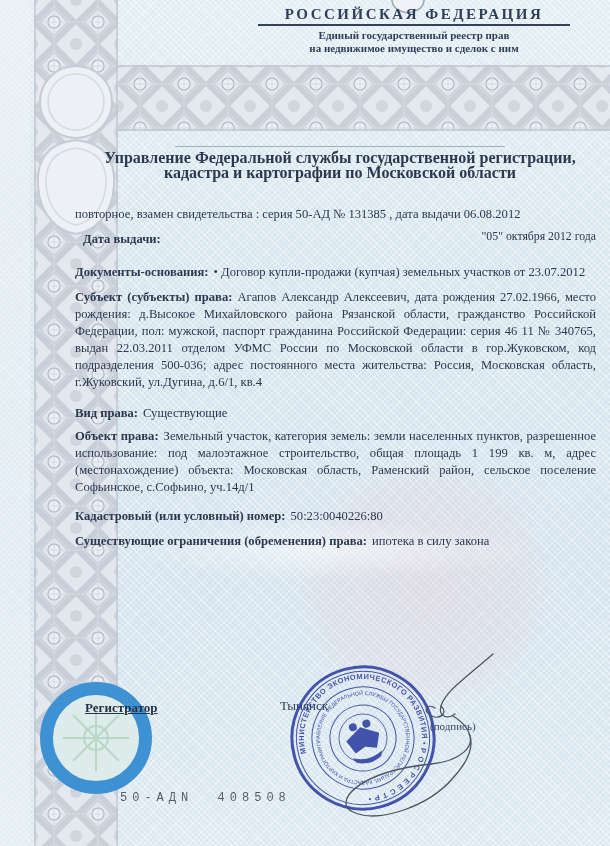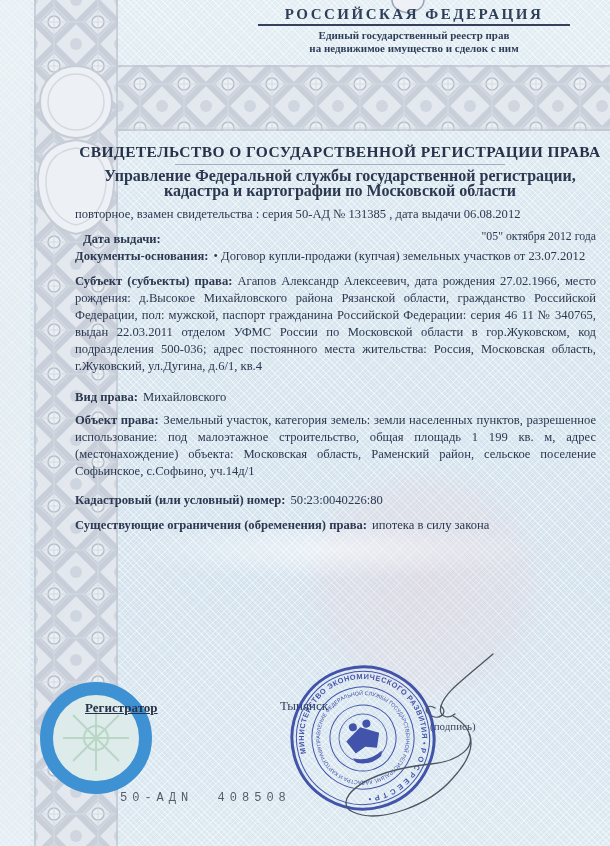--- a/index.html
+++ b/index.html
@@ -34,21 +34,21 @@
   .title-wrap{position:absolute;left:78px;top:143px;width:524px;text-align:center;}
   .doc-title{font-size:15.5px;font-weight:bold;letter-spacing:.4px;color:#26324a;}
   .title-rule{width:330px;margin:3px auto 3px auto;border-top:1px solid #9fb0c0;}
   .authority{font-size:16px;font-weight:bold;line-height:15px;color:#2b3850;}
 
   .body{position:absolute;left:75px;top:206px;width:521px;font-size:12.6px;line-height:17px;}
   .body p{margin:0;text-align:justify;}
   .lbl{font-weight:bold;margin-right:5px;}
   .mb6{margin-bottom:6px!important;} .mb8{margin-bottom:8px!important;}
   .mb12{margin-bottom:12px!important;} .mb14{margin-bottom:14px!important;}
-  .daterow{display:flex;justify-content:space-between;align-items:flex-start;margin-bottom:0;}
+  .daterow{display:flex;justify-content:space-between;align-items:flex-start;margin-bottom:16px;}
   .daterow .lbl{margin-left:8px;}
   .datev{font-size:11.8px;margin-top:-3px;}
 
   .registrar{position:absolute;left:85px;top:700px;font-size:13px;font-weight:bold;color:#26324a;text-decoration:underline;}
   .reg-name{position:absolute;left:280px;top:698px;font-size:13px;color:#33415c;}
   .podpis{position:absolute;left:430px;top:720px;font-size:11px;color:#3a4660;}
   .stamp{position:absolute;left:288px;top:663px;transform:rotate(-15deg);}
   .sig{position:absolute;left:303px;top:646px;}
   .blue-ring{position:absolute;left:40px;top:682px;width:86px;height:86px;border-radius:50%;
     border:13px solid #3e92d3;background:#ddecea;box-sizing:content-box;}
@@ -100,39 +100,38 @@
   <div class="watermark2"></div>
 
   <div class="header">
     <div class="country">РОССИЙСКАЯ ФЕДЕРАЦИЯ</div>
     <div class="country-rule"></div>
     <div class="registry">Единый государственный реестр прав</div>
     <div class="registry">на недвижимое имущество и сделок с ним</div>
   </div>
 
   <div class="title-wrap">
-    <div class="doc-title">СВИДЕТЕЛЬСТВО О ГОСУДАРСТВЕННОЙ РЕГИСТРАЦИИ ПРАВА</div>
     <div class="title-rule"></div>
     <div class="authority">Управление Федеральной службы государственной регистрации,</div>
     <div class="authority">кадастра и картографии по Московской области</div>
   </div>
 
   <div class="body">
     <p class="mb8">повторное, взамен свидетельства : серия 50-АД  № 131385 , дата выдачи 06.08.2012</p>
 
     <div class="daterow">
       <span class="lbl">Дата выдачи:</span>
       <span class="datev">"05" октября 2012 года</span>
     </div>
 
     <p class="mb8"><span class="lbl">Документы-основания:</span><span>• Договор купли-продажи (купчая) земельных участков от 23.07.2012</span></p>
 
     <p class="mb14"><span class="lbl">Субъект (субъекты) права:</span><span>Агапов Александр Алексеевич, дата рождения 27.02.1966, место рождения: д.Высокое Михайловского района Рязанской области, гражданство Российской Федерации, пол: мужской, паспорт гражданина Российской Федерации: серия 46 11 № 340765, выдан 22.03.2011 отделом УФМС России по Московской области в гор.Жуковском, код подразделения 500-036; адрес постоянного места жительства: Россия, Московская область, г.Жуковский, ул.Дугина, д.6/1, кв.4</span></p>
 
-    <p class="mb6"><span class="lbl">Вид права:</span><span>Михайловского</span></p>
+    <p class="mb6"><span class="lbl">Вид права:</span><span>Существующие</span></p>
 
     <p class="mb12"><span class="lbl">Объект права:</span><span>Земельный участок, категория земель: земли населенных пунктов, разрешенное использование: под малоэтажное строительство, общая площадь 1 199 кв. м, адрес (местонахождение) объекта: Московская область, Раменский район, сельское поселение Софьинское, с.Софьино, уч.14д/1</span></p>
 
     <p class="mb8"><span class="lbl">Кадастровый (или условный) номер:</span><span>50:23:0040226:80</span></p>
 
     <p class="mb6"><span class="lbl">Существующие ограничения (обременения) права:</span><span>ипотека в силу закона</span></p>
 
   </div>
 
   <div class="blue-ring">

